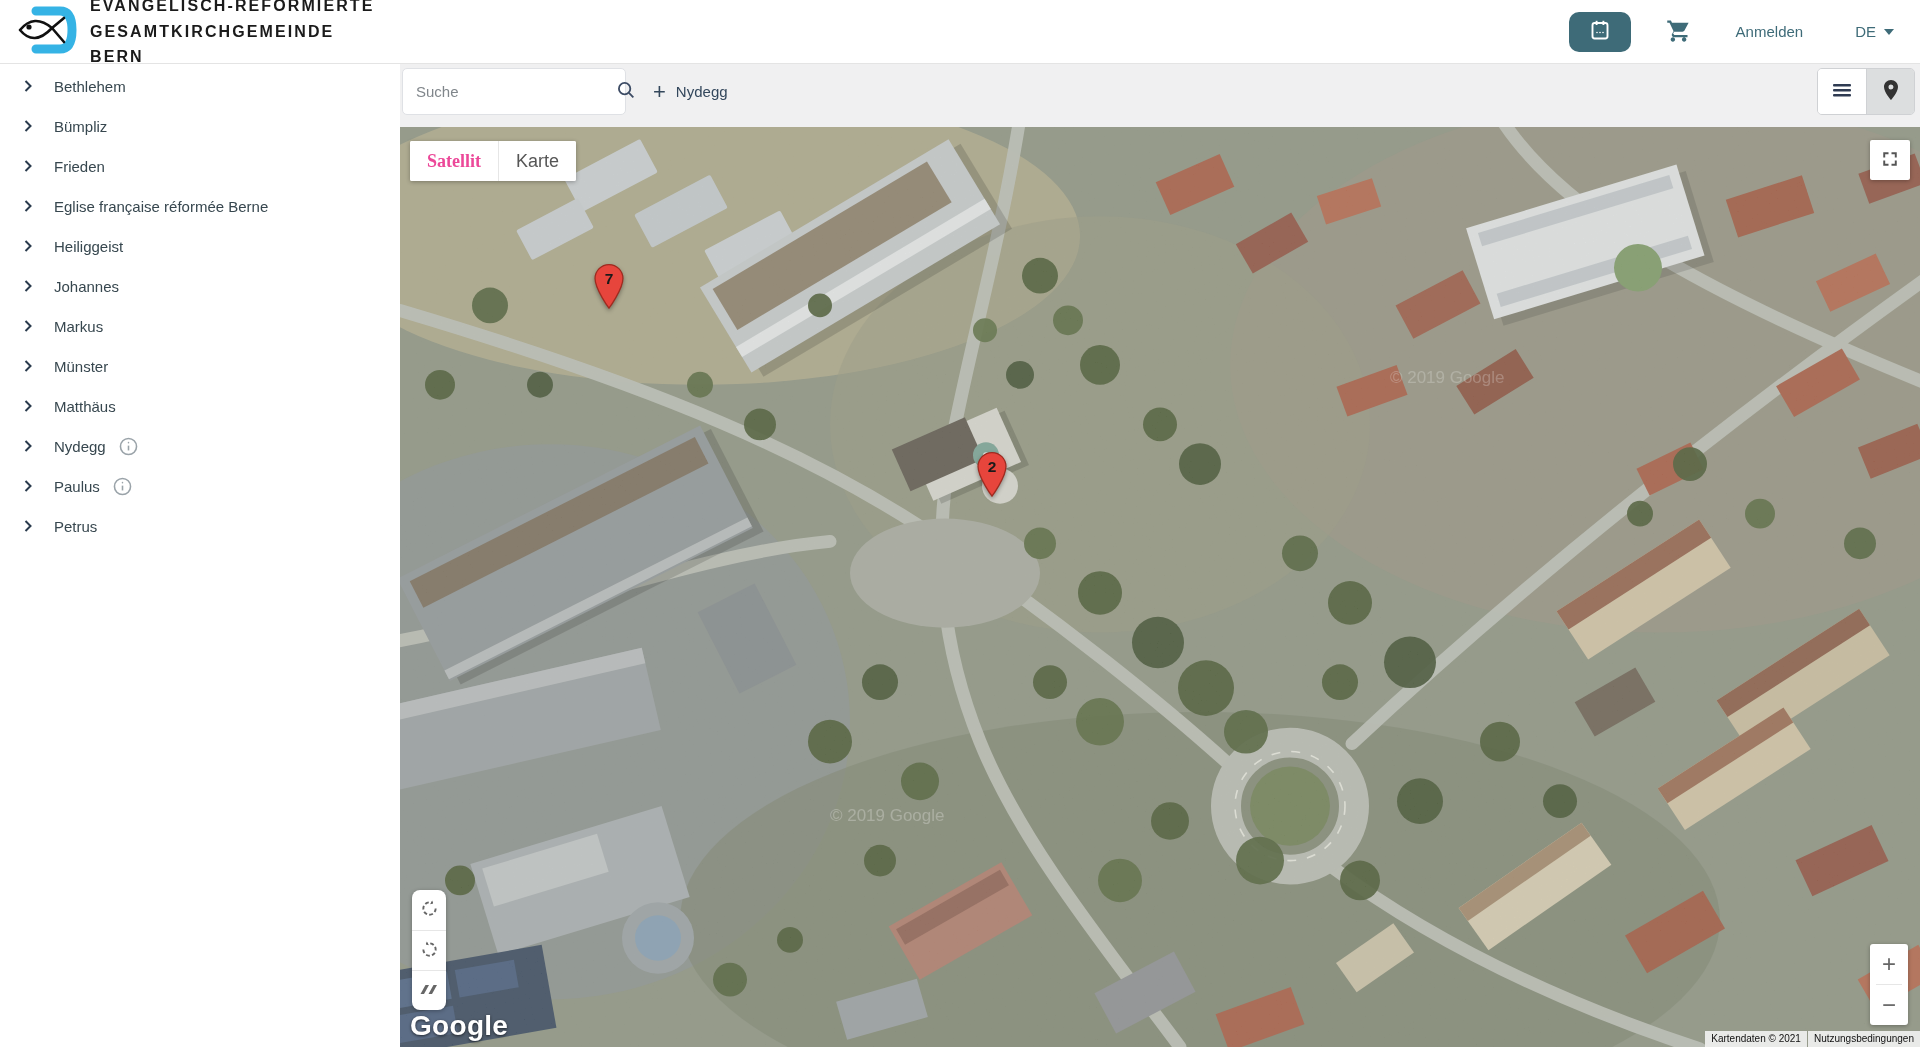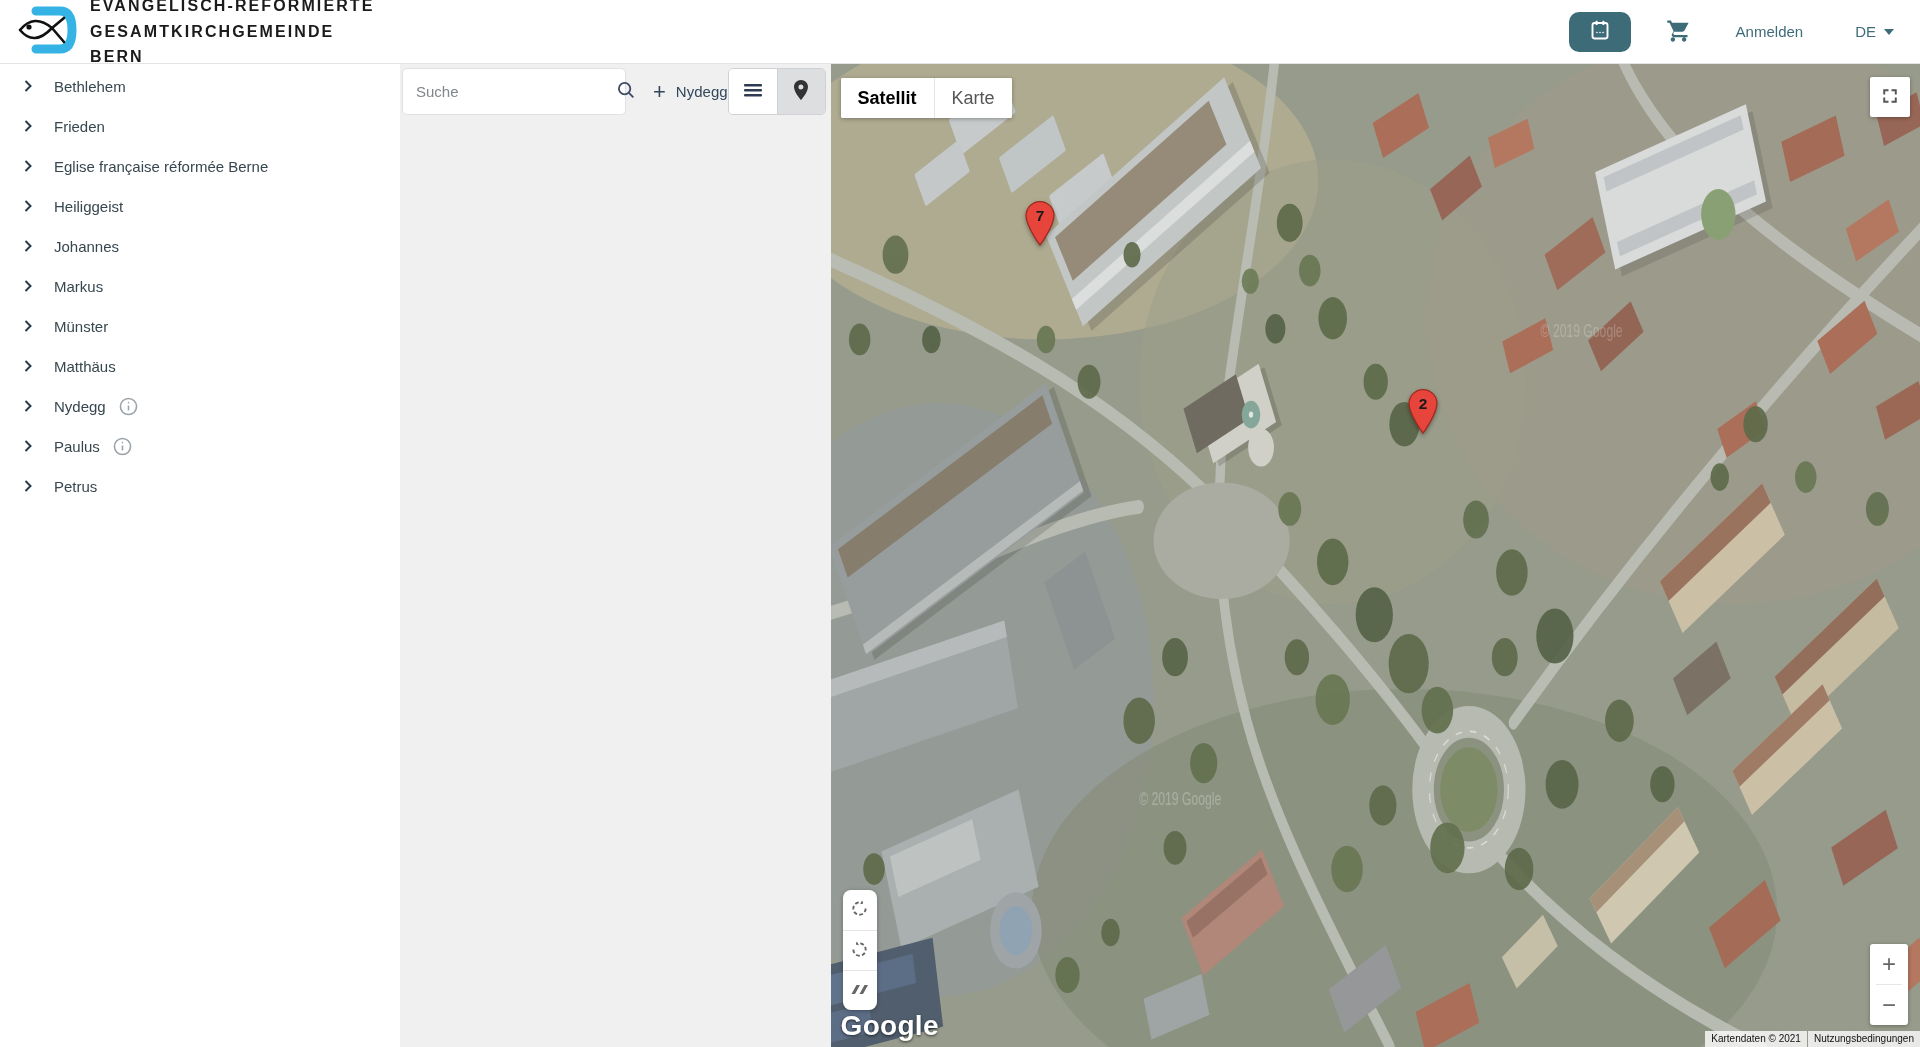--- a/index.html
+++ b/index.html
@@ -22,21 +22,21 @@
     border-top:6px solid #3e6b78; }
 
   
   .main { display:flex; height:983px; }
   .sidebar { width:400px; background:#fff; padding-top:2px; }
   .side-item { height:40px; display:flex; align-items:center; padding-left:18px; cursor:pointer; }
   .side-item .chev { display:flex; margin-right:16px; }
   .side-item .lbl { font-size:15px; color:#37474f; }
   .info-ic { margin-left:12px; display:flex; cursor:pointer; }
 
-  .content { flex:1; display:flex; background:#f0f0f1; position:relative; }
+  .content { flex:1; display:flex; flex-direction:column; background:#f0f0f1; position:relative;gap:8px; }
 
   
   .toolbar { height:55px; display:flex; align-items:center; padding:4px 5px 4px 2px; }
   .searchbox { width:224px; height:47px; background:#fff; border:1px solid #dfe1e5; border-radius:5px;
     display:flex; align-items:center; padding:0 10px 0 13px; }
   .searchbox input { flex:1; border:none; outline:none; font-size:15px; color:#444;
     font-family:"Liberation Sans", sans-serif; background:transparent; }
   .searchbox input::placeholder { color:#80868b; }
   .filter-btn { display:flex; align-items:center; gap:10px; background:none; border:none;
     margin-left:27px; font-size:15px; color:#33475c; cursor:pointer; }
@@ -50,21 +50,21 @@
 
   
   .map-area { position:relative; flex:1; overflow:hidden; }
   .map-canvas { position:absolute; inset:0; cursor:grab; }
   .map-canvas svg { display:block; width:100%; height:100%; }
 
   .maptype { position:absolute; top:14px; left:10px; display:flex; background:#fff;
     border-radius:2px; box-shadow:0 1px 4px rgba(0,0,0,.3); height:40px; }
   .maptype button { border:none; background:#fff; padding:0 17px; font-size:18px; cursor:pointer;
     font-family:"Liberation Sans", sans-serif; }
-  .maptype .sat { font-weight:700; color:#000000; border-right:1px solid #e6e6e6; border-radius:2px 0 0 2px; }
+  .maptype .sat { font-weight:700; color:#ec4899; border-right:1px solid #e6e6e6; border-radius:2px 0 0 2px;font-family:Liberation Serif, serif; }
   .maptype .kar { color:#565656; border-radius:0 2px 2px 0; }
 
   .fs-btn { position:absolute; top:13px; right:10px; width:40px; height:40px; background:#fff;
     border:none; border-radius:2px; box-shadow:0 1px 4px rgba(0,0,0,.3); cursor:pointer;
     display:flex; align-items:center; justify-content:center; }
 
   .marker { position:absolute; width:31px; height:47px; transform:translate(-50%,-100%);
     cursor:pointer; filter:drop-shadow(0 2px 2px rgba(0,0,0,.35)); }
   .marker svg { width:100%; height:100%; }
 
@@ -135,20 +135,28 @@
 <div class="main">
 
   <div class="sidebar">
     <div class="side-item">
       <span class="chev">
           <svg width="20" height="20" viewBox="0 0 24 24" fill="none" stroke="#2a3b4d" stroke-width="2.4">
             <polyline points="9 6 15 12 9 18"></polyline>
           </svg>
         </span>
       <span class="lbl">Bethlehem</span>
+    </div>
+    <div class="side-item">
+      <span class="chev">
+          <svg width="20" height="20" viewBox="0 0 24 24" fill="none" stroke="#2a3b4d" stroke-width="2.4">
+            <polyline points="9 6 15 12 9 18"></polyline>
+          </svg>
+        </span>
+      <span class="lbl">Bümpliz</span>
     </div>
     <div class="side-item">
       <span class="chev">
           <svg width="20" height="20" viewBox="0 0 24 24" fill="none" stroke="#2a3b4d" stroke-width="2.4">
             <polyline points="9 6 15 12 9 18"></polyline>
           </svg>
         </span>
       <span class="lbl">Frieden</span>
     </div>
     <div class="side-item">

